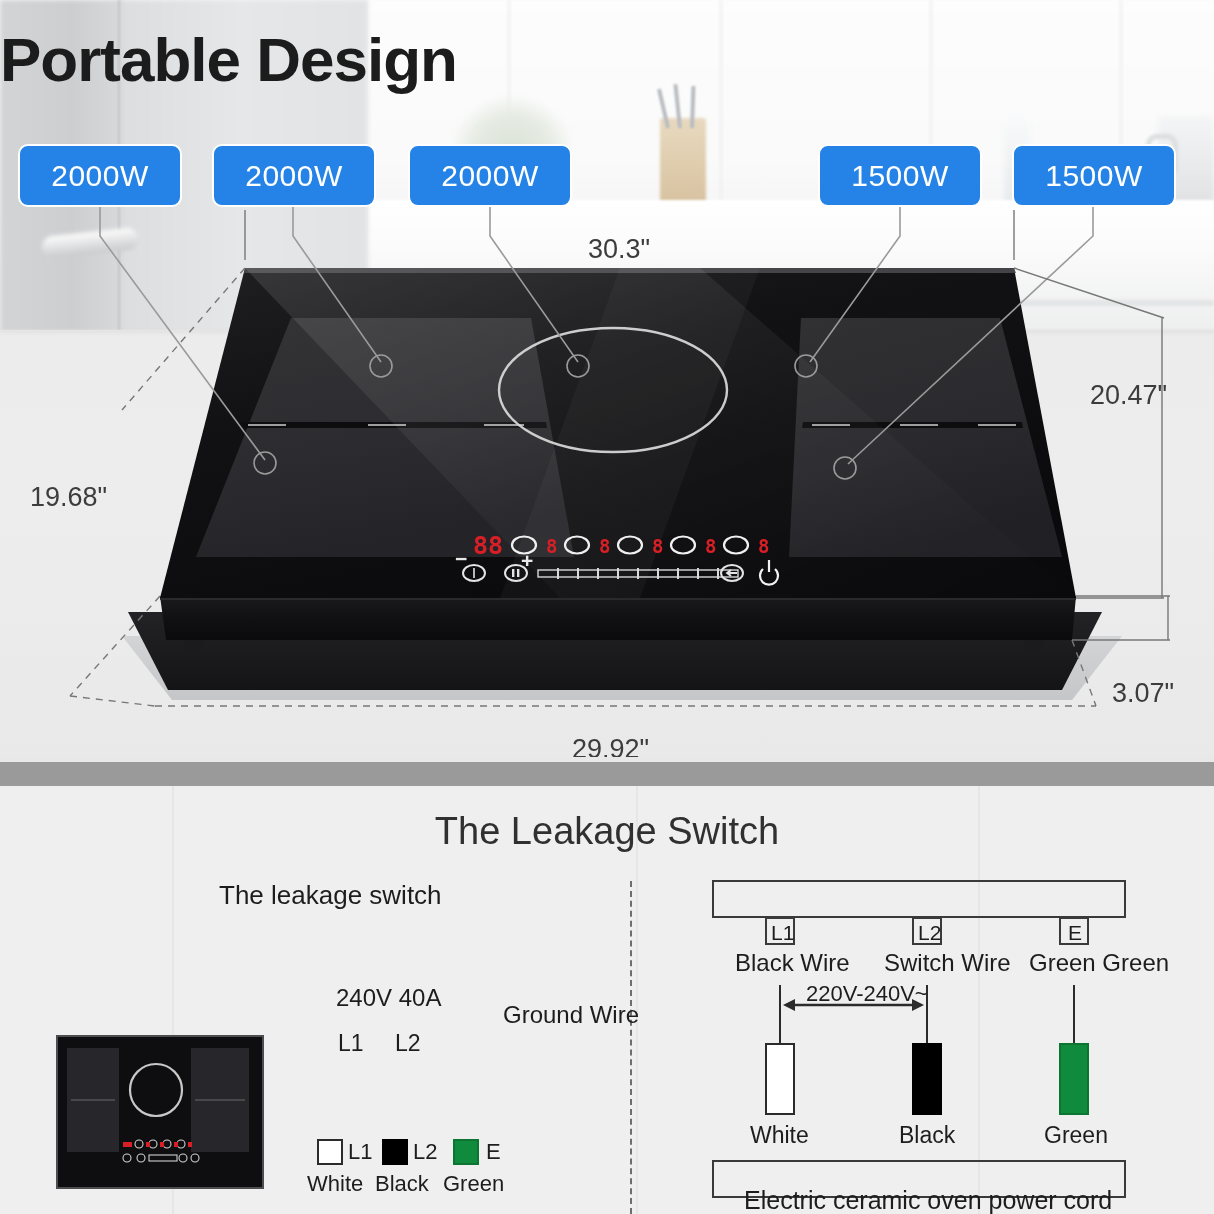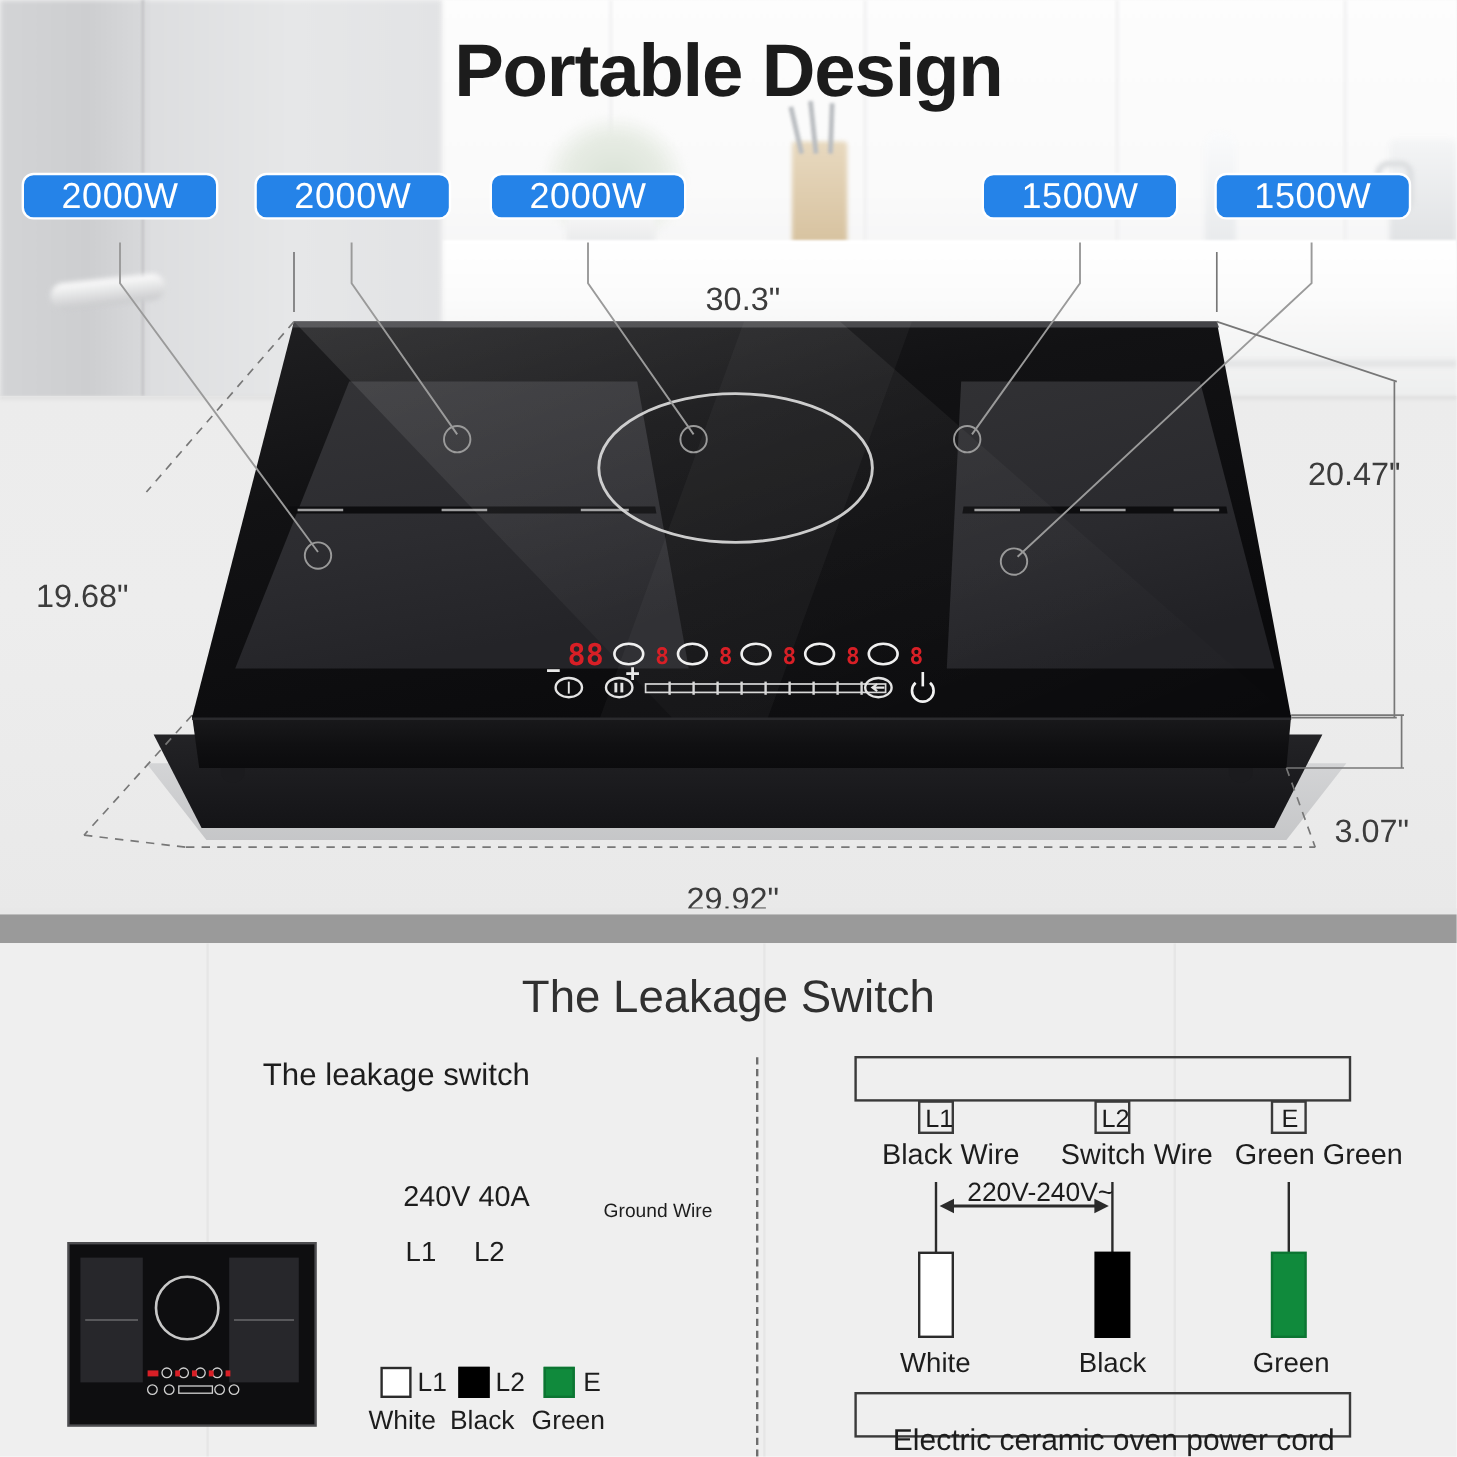--- a/index.html
+++ b/index.html
@@ -42,25 +42,25 @@
     background:linear-gradient(180deg,#f4f5f6,#dfe1e3);filter:blur(2px);}
   .k-kettle-h{position:absolute;left:1146px;top:134px;width:22px;height:34px;border:5px solid #dcdee0;border-radius:11px;filter:blur(1.6px);}
   .k-counter{position:absolute;left:368px;top:200px;width:846px;height:140px;
     background:linear-gradient(180deg,#ffffff 0%,#fbfbfb 35%,#eceded 100%);filter:blur(1px);}
   .k-counteredge{position:absolute;left:368px;top:300px;width:846px;height:6px;background:#e3e4e5;filter:blur(1.6px);}
   .k-floor{position:absolute;left:0;top:330px;width:1214px;height:432px;
     background:linear-gradient(180deg,#ececec 0%,#ededed 40%,#e9e9e9 100%);}
   .k-floorline{position:absolute;left:0;top:330px;width:1214px;height:3px;background:#e0e0e0;filter:blur(1.4px);}
 
   
-  .title-main{position:absolute;left:0;top:24px;width:1214px;text-align:center;
+  .title-main{position:absolute;left:0;top:24px;width:1214px;
     font-size:62px;font-weight:bold;color:#1c1c1c;letter-spacing:-1px;}
 
   
-  .badge{position:absolute;height:39px;border-radius:10px;background:#2583e8;
+  .badge{position:absolute;height:63px;border-radius:10px;background:#2583e8;
     border:2px solid #ffffff;box-sizing:border-box;color:#fff;font-size:30px;
     display:flex;align-items:center;justify-content:center;letter-spacing:0.5px;}
 
   
   .leaders{position:absolute;left:0;top:0;width:1214px;height:762px;pointer-events:none;}
 
   
   .dim{position:absolute;color:#3c3c3c;font-size:27px;white-space:nowrap;}
 
   
@@ -378,21 +378,21 @@
           <circle cx="86" cy="124" r="4"></circle>
         <circle cx="128" cy="124" r="4"></circle>
           <circle cx="140" cy="124" r="4"></circle>
         <rect x="94" y="121" width="28" height="6"></rect>
       </g>
     </svg>
 
     <div class="lbl" style="left:336px;top:198px;font-size:24px;">240V 40A</div>
     <div class="lbl" style="left:338px;top:244px;font-size:23px;">L1</div>
     <div class="lbl" style="left:395px;top:244px;font-size:23px;">L2</div>
-    <div class="lbl" style="left:503px;top:215px;font-size:16px;">Ground Wire</div>
+    <div class="lbl" style="left:503px;top:215px;font-size:24px;">Ground Wire</div>
 
     <div class="swatch" style="left:317px;top:353px;width:26px;height:26px;background:#ffffff;border:2px solid #2b2b2b;"></div>
     <div class="lbl" style="left:348px;top:353px;font-size:22px;">L1</div>
     <div class="lbl" style="left:307px;top:385px;font-size:22px;">White</div>
 
     <div class="swatch" style="left:382px;top:353px;width:26px;height:26px;background:#000000;border:2px solid #000000;"></div>
     <div class="lbl" style="left:413px;top:353px;font-size:22px;">L2</div>
     <div class="lbl" style="left:375px;top:385px;font-size:22px;">Black</div>
 
     <div class="swatch" style="left:453px;top:353px;width:26px;height:26px;background:#108a3c;border:2px solid #0c7532;"></div>

